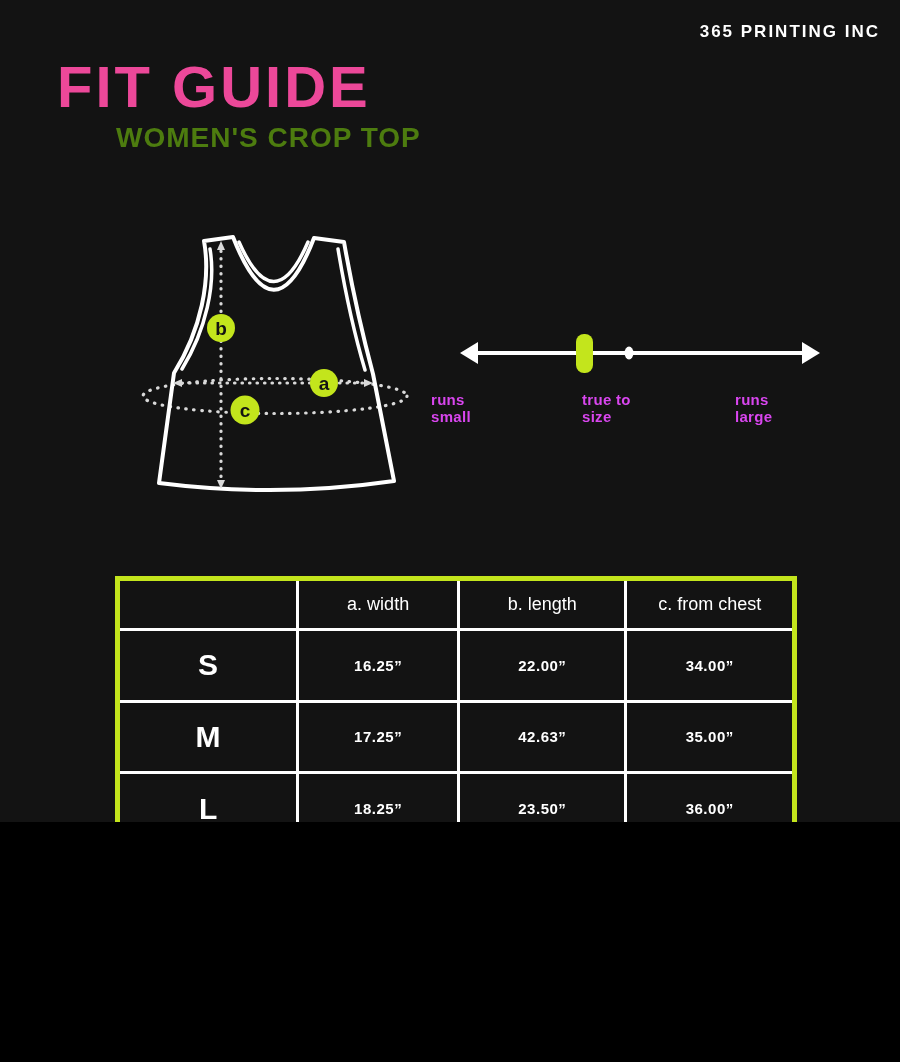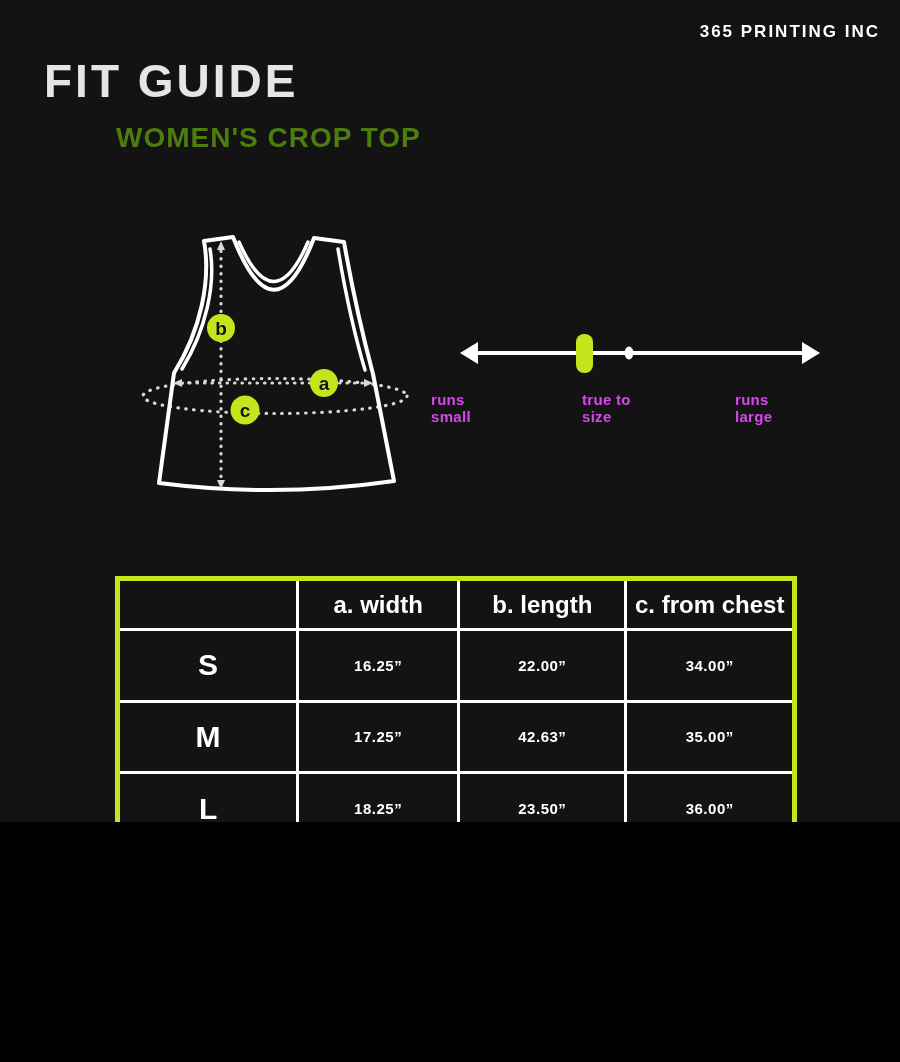--- a/index.html
+++ b/index.html
@@ -12,23 +12,23 @@
     font-family:"Liberation Sans", sans-serif;
     color:#ffffff;
     overflow:hidden;
   }
   .brand {
     position:absolute; top:22px; right:20px;
     font-size:17px; font-weight:bold; letter-spacing:2px;
     color:#ffffff;
   }
   .title {
-    position:absolute; left:44px; top:58px;
-    font-size:46px; font-weight:bold; letter-spacing:3px;
-    color:#e5e5e5; line-height:1;
+    position:absolute; left:57px; top:58px;
+    font-size:58px; font-weight:bold; letter-spacing:3px;
+    color:#ec4899; line-height:1;
   }
   .subtitle {
     position:absolute; left:116px; top:124px;
     font-size:28px; font-weight:bold; letter-spacing:1px;
     color:#4d7c0f; line-height:1;text-align:right;
   }
   .diagram-svg { position:absolute; left:120px; top:212px; }
   .scale-svg   { position:absolute; left:450px; top:325px; }
   .scale-label {
     position:absolute; top:391px; width:110px;
@@ -44,21 +44,21 @@
     width:682px; height:416px;
     border-collapse:collapse;
     border:5px solid #c3e51c;
     table-layout:fixed;
   }
   .size-table th, .size-table td {
     border:3px solid #ffffff;
     text-align:center; vertical-align:middle;
     color:#ffffff;
   }
-  .size-table thead th { font-size:24px; font-weight:bold; height:51px; }
+  .size-table thead th { font-size:18px; font-weight:normal; height:51px; }
   .size-table td.size-cell { font-size:30px; font-weight:bold; }
   .size-table td.value-cell { font-size:15px; font-weight:bold; letter-spacing:0.5px; }
   .col-size  { width:26.6%; }
   .col-a     { width:23.8%; }
   .col-b     { width:24.7%; }
   .col-c     { width:24.9%; }
   .footnote {
     position:absolute; top:1002px; left:0; width:900px;
     text-align:center; font-size:20px; font-weight:bold;
     color:#ffffff; letter-spacing:0.3px;

